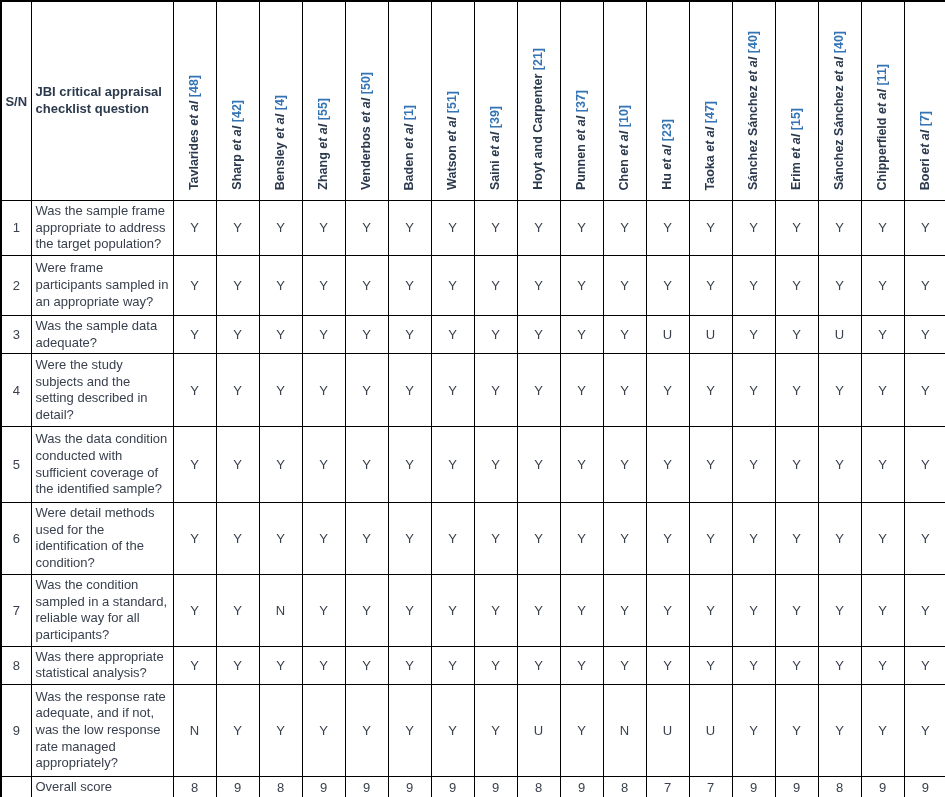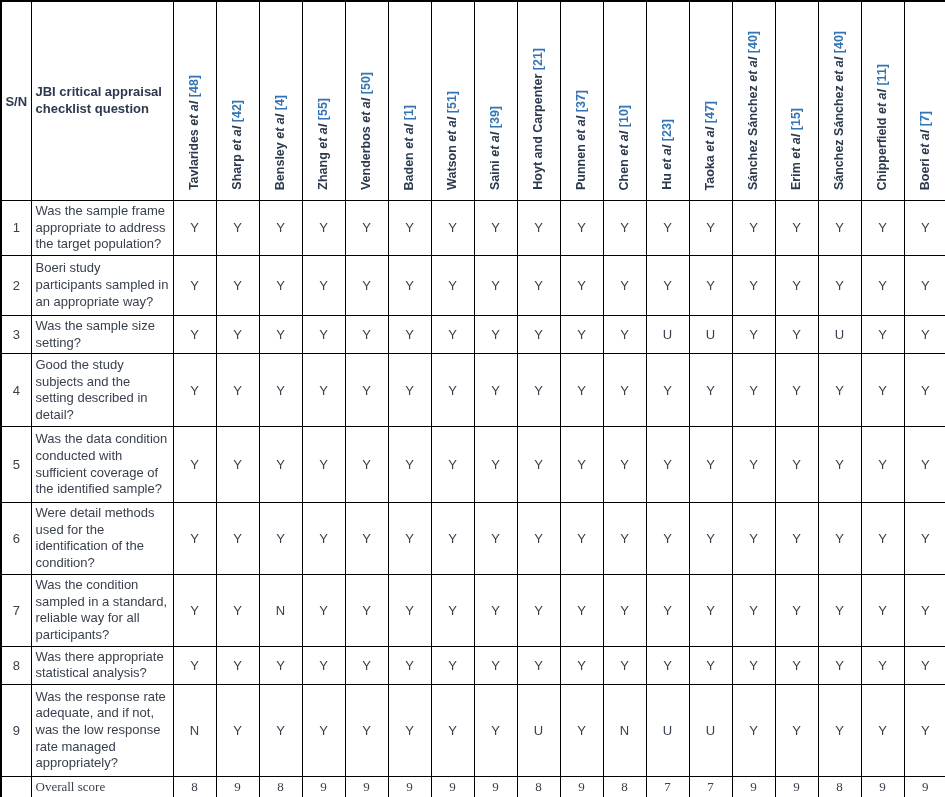--- a/index.html
+++ b/index.html
@@ -41,21 +41,21 @@
   }
   .setal{font-style:italic;}
   .scite{color:var(--cite);}
   td.sn{ text-align:center;vertical-align:middle;font-size:13px;}
   td.q{
     text-align:left;vertical-align:middle;
     font-size:13px;line-height:1.28;
     padding:2px 3px 2px 4px;
   }
   td.v{text-align:center;vertical-align:middle;font-size:13px;}
-  tr.sum td{font-size:13px;font-family:Liberation Serif, serif;}
+  tr.sum td{font-size:13px;}
 </style>
 </head>
 <body>
 
 <table class="appraisal">
   <colgroup>
     <col style="width:30px">
     <col style="width:142px">
   <col style="width: 43px;">
       <col style="width: 43px;">
@@ -120,21 +120,21 @@
         <td class="v">Y</td>
         <td class="v">Y</td>
         <td class="v">Y</td>
         <td class="v">Y</td>
         <td class="v">Y</td>
         <td class="v">Y</td>
         <td class="v">Y</td>
       </tr>
       <tr style="height: 60px;">
         <td class="sn">2</td>
-        <td class="q">Boeri study participants sampled in an appropriate way?</td>
+        <td class="q">Were frame participants sampled in an appropriate way?</td>
         <td class="v">Y</td>
         <td class="v">Y</td>
         <td class="v">Y</td>
         <td class="v">Y</td>
         <td class="v">Y</td>
         <td class="v">Y</td>
         <td class="v">Y</td>
         <td class="v">Y</td>
         <td class="v">Y</td>
         <td class="v">Y</td>
@@ -142,21 +142,21 @@
         <td class="v">Y</td>
         <td class="v">Y</td>
         <td class="v">Y</td>
         <td class="v">Y</td>
         <td class="v">Y</td>
         <td class="v">Y</td>
         <td class="v">Y</td>
       </tr>
       <tr style="height: 34px;">
         <td class="sn">3</td>
-        <td class="q">Was the sample size setting?</td>
+        <td class="q">Was the sample data adequate?</td>
         <td class="v">Y</td>
         <td class="v">Y</td>
         <td class="v">Y</td>
         <td class="v">Y</td>
         <td class="v">Y</td>
         <td class="v">Y</td>
         <td class="v">Y</td>
         <td class="v">Y</td>
         <td class="v">Y</td>
         <td class="v">Y</td>
@@ -164,21 +164,21 @@
         <td class="v">U</td>
         <td class="v">U</td>
         <td class="v">Y</td>
         <td class="v">Y</td>
         <td class="v">U</td>
         <td class="v">Y</td>
         <td class="v">Y</td>
       </tr>
       <tr style="height: 73px;">
         <td class="sn">4</td>
-        <td class="q">Good the study subjects and the setting described in detail?</td>
+        <td class="q">Were the study subjects and the setting described in detail?</td>
         <td class="v">Y</td>
         <td class="v">Y</td>
         <td class="v">Y</td>
         <td class="v">Y</td>
         <td class="v">Y</td>
         <td class="v">Y</td>
         <td class="v">Y</td>
         <td class="v">Y</td>
         <td class="v">Y</td>
         <td class="v">Y</td>

